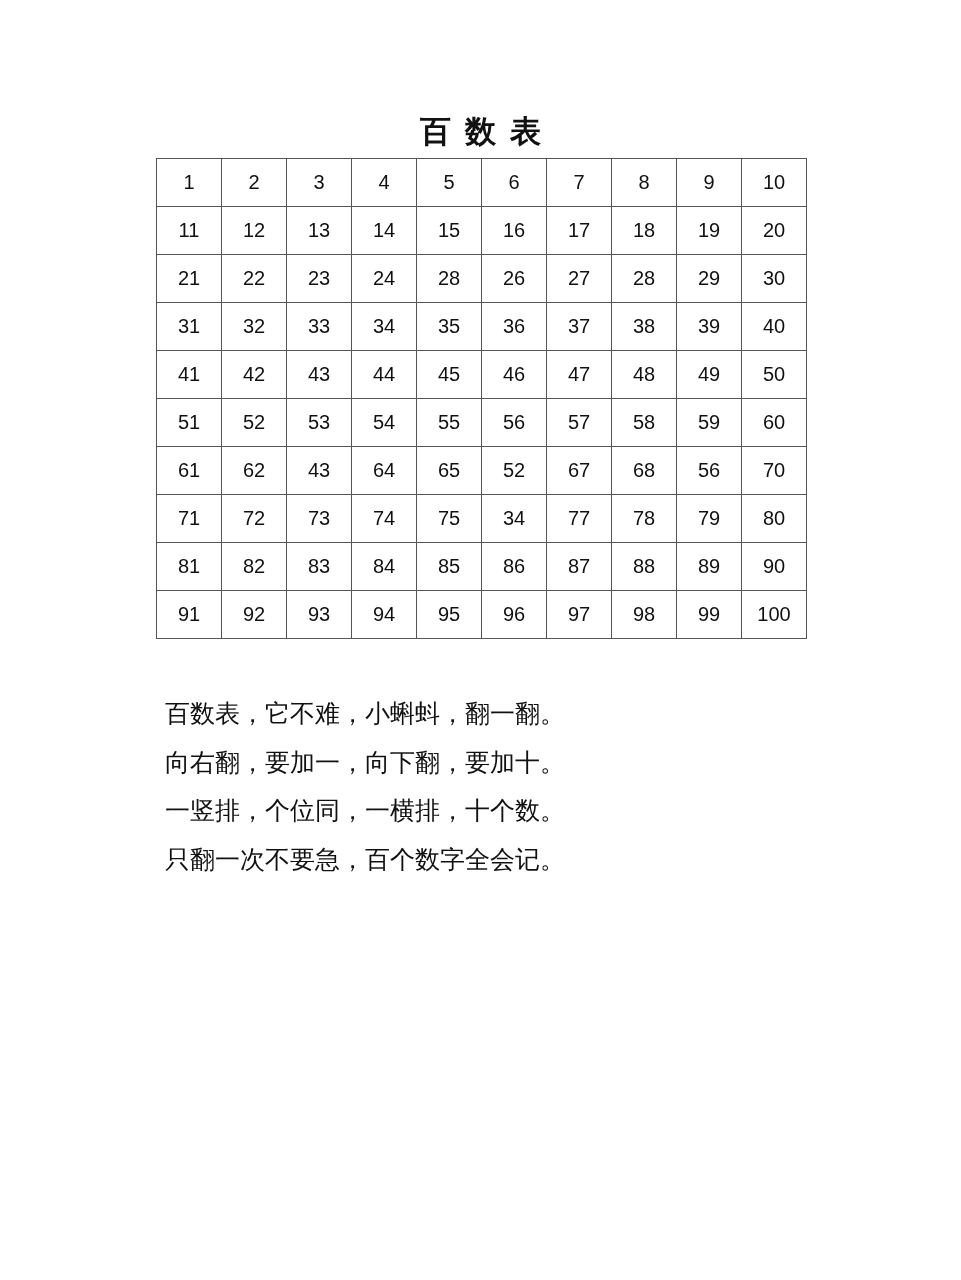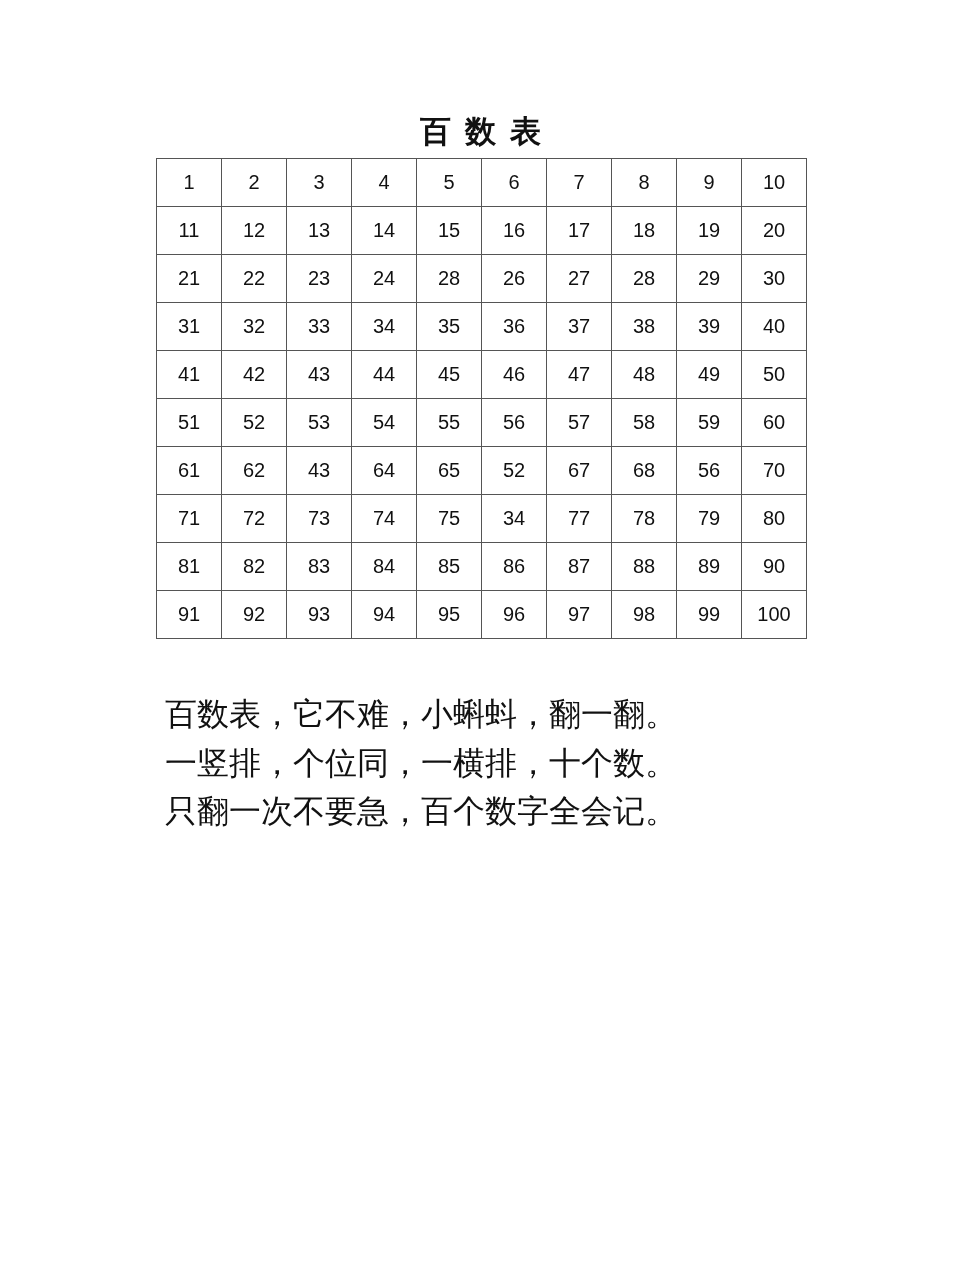--- a/index.html
+++ b/index.html
@@ -44,21 +44,21 @@
       vertical-align: middle;
       font-family: "Liberation Sans", sans-serif;
       font-size: 20px;
       color: #111111;
     }
     .rhyme {
       position: absolute;
       left: 165px;
       top: 690px;
       font-family: "DejaVu Serif", serif;
-      font-size: 32px;
+      font-size: 25px;
       line-height: 48.5px;
       color: #111111;
       text-align: right;
     }
     .rhyme-line {
       white-space: nowrap;
     }
   </style>
 </head>
 <body>
@@ -185,15 +185,16 @@
         <td>97</td>
         <td>98</td>
         <td>99</td>
         <td>100</td>
       </tr>
     </tbody>
 </table>
 
 <div class="rhyme">
   <div class="rhyme-line">百数表，它不难，小蝌蚪，翻一翻。</div>
+  <div class="rhyme-line">向右翻，要加一，向下翻，要加十。</div>
   <div class="rhyme-line">一竖排，个位同，一横排，十个数。</div>
   <div class="rhyme-line">只翻一次不要急，百个数字全会记。</div>
 </div>
 
 </body></html>

